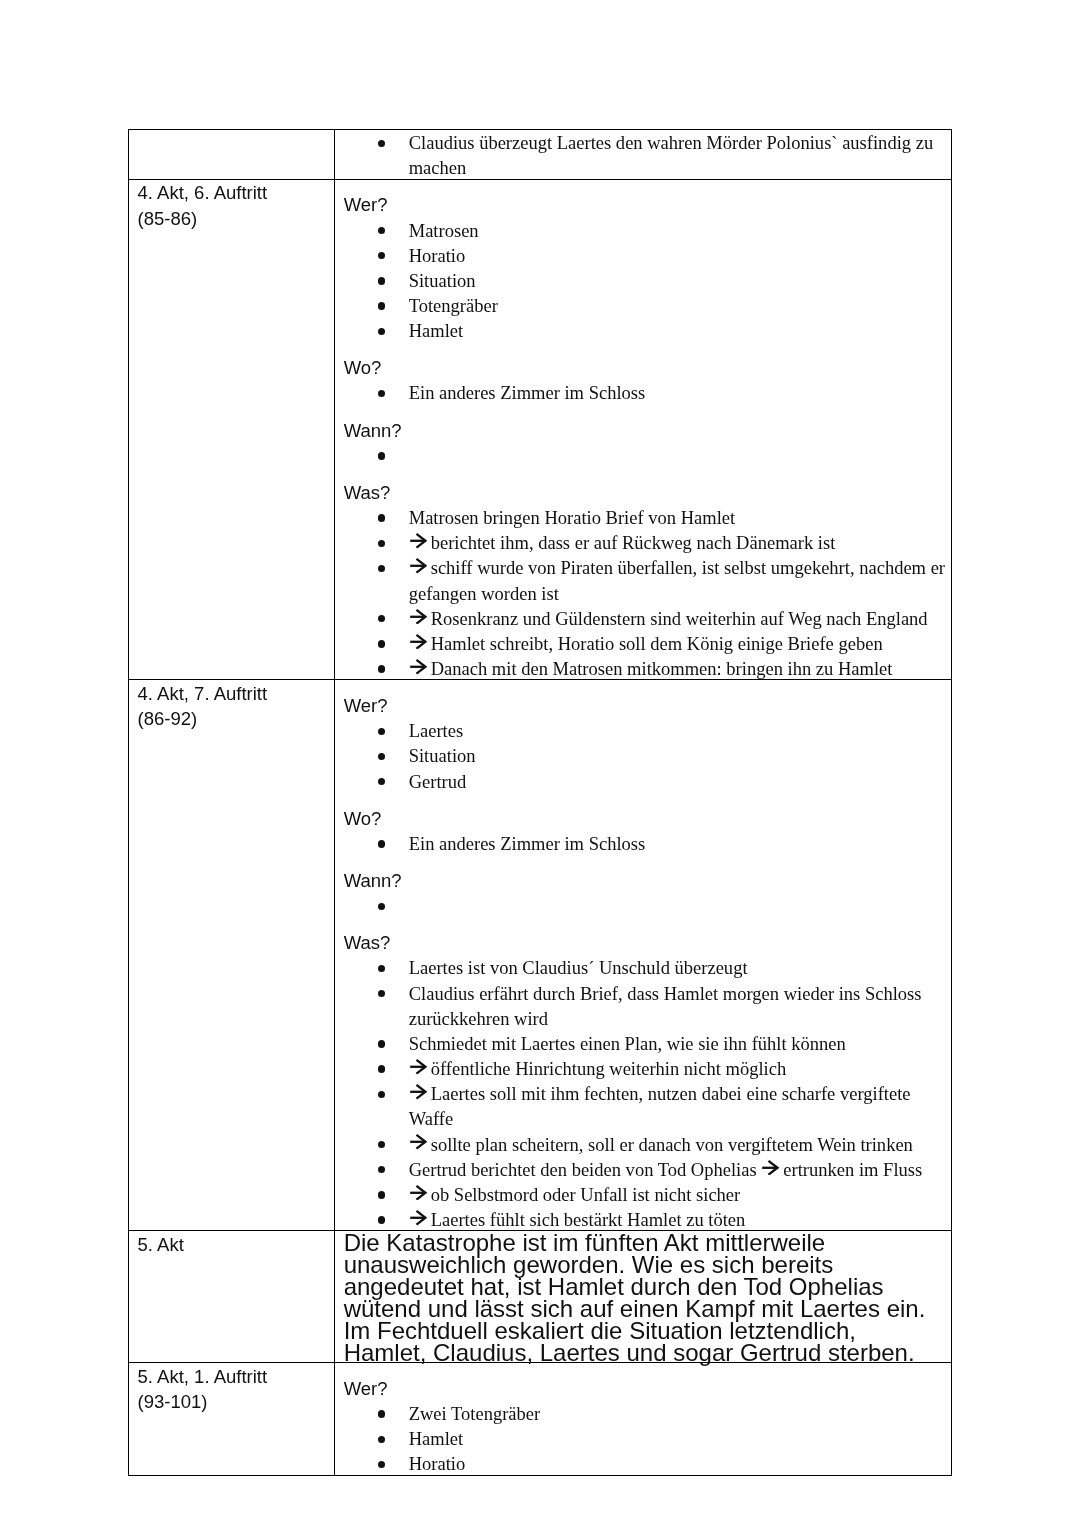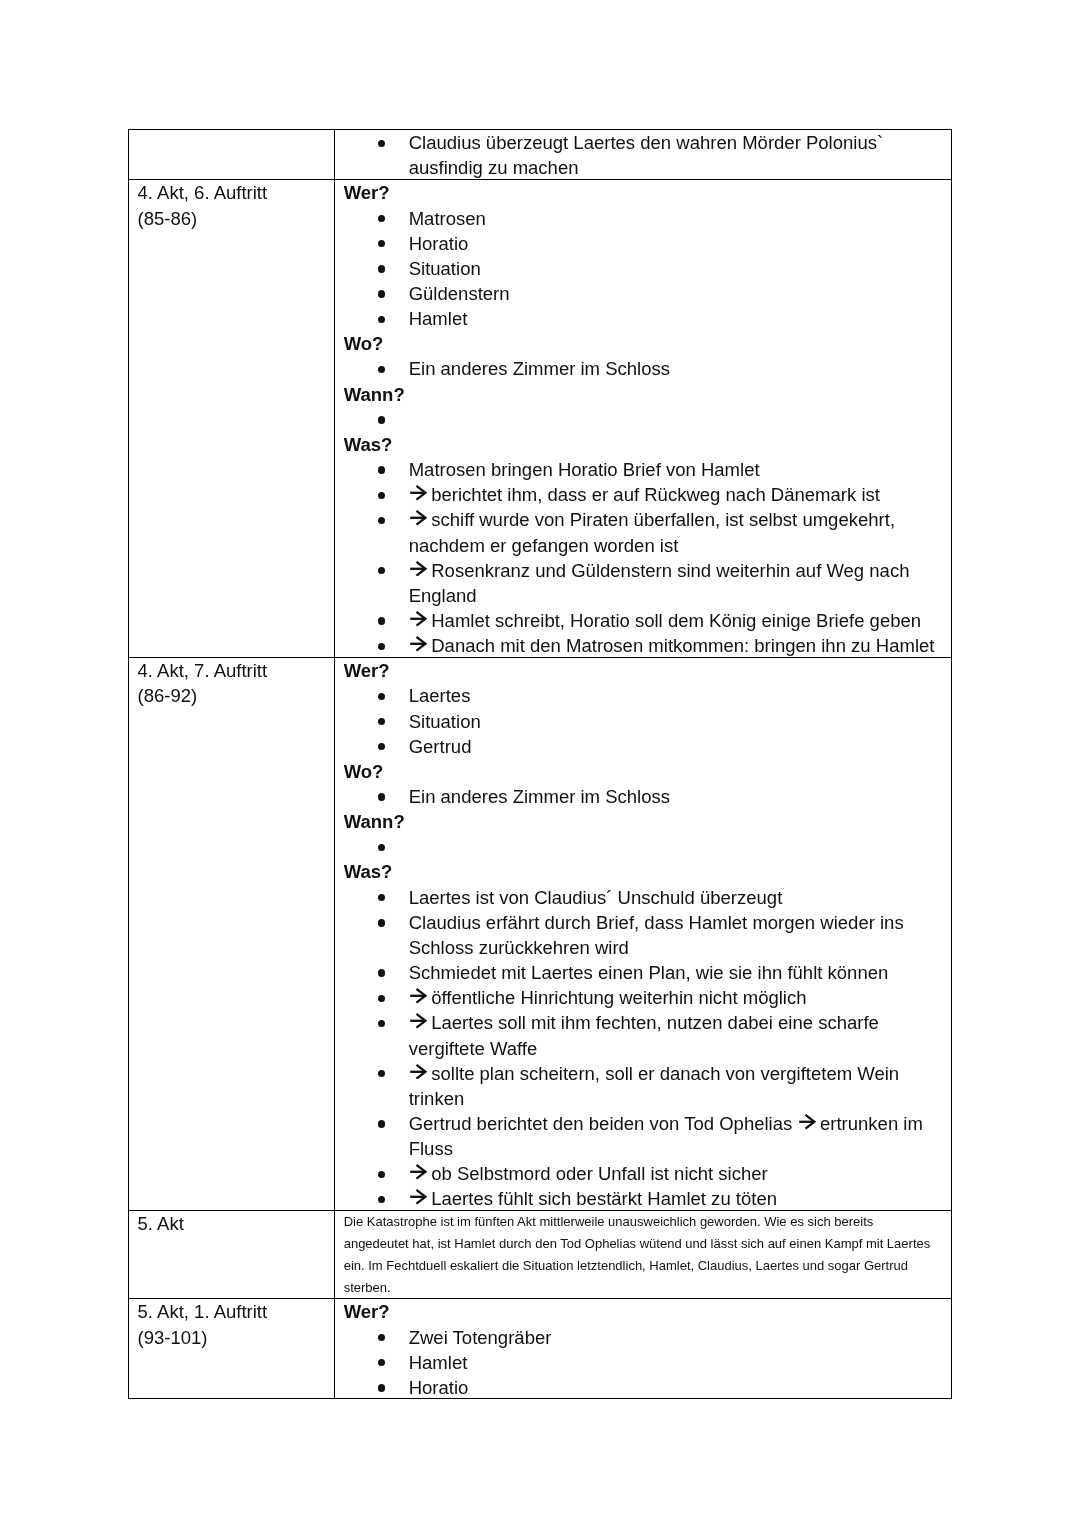--- a/index.html
+++ b/index.html
@@ -20,39 +20,39 @@
   }
   table.doc td {
     border:1.5px solid #000000;
     vertical-align:top;
     padding:0;
   }
   td.scene-col   { width:205.2px; }
   td.content-col { width:616.2px; }
   .cell { padding:0 0 0 8.4px; position:relative; top:0.6px; margin-bottom:-1.15px; }
   .scene-line, .hd, ul.bullets li { font-size:18.52px; line-height:25.15px; }
-  .hd { font-weight:bold; }
-  ul.bullets { list-style:none; margin:0; padding:0; }
+  .hd { font-weight:normal;margin-top:12px; }
+  ul.bullets { list-style:none; margin:0; padding:0;font-family:Liberation Serif, serif; }
   ul.bullets li {
     position:relative;
     padding-left:65px;
     min-height:25.15px;
   }
   ul.bullets li .bullet {
     position:absolute; left:34px; top:0;
     width:7.4px; height:25.15px;
   }
   ul.bullets li .bullet::before {
     content:""; position:absolute;
     left:0; top:9.4px; width:7.4px; height:7.4px;
     border-radius:50%; background:#111111;
   }
   .arrowsvg { width:17.4px; height:15.6px; display:inline-block;
               vertical-align:baseline; position:relative; top:-0.5px; left:1.1px; }
-  .para { font-size:13px; line-height:22px; width:590px; }
+  .para { font-size:24px; line-height:22px; width:590px; }
 </style>
 </head>
 <body>
 
 <div class="page">
   <table class="doc">
     <tbody>
       <tr>
         <td class="scene-col">
           <div class="cell">
@@ -73,21 +73,21 @@
             <div class="scene-line">(85-86)</div>
           </div>
         </td>
         <td class="content-col">
           <div class="cell">
             <div class="hd">Wer?</div>
             <ul class="bullets">
               <li><span class="bullet"></span><span class="litext">Matrosen</span></li>
               <li><span class="bullet"></span><span class="litext">Horatio</span></li>
               <li><span class="bullet"></span><span class="litext">Situation</span></li>
-              <li><span class="bullet"></span><span class="litext">Güldenstern</span></li>
+              <li><span class="bullet"></span><span class="litext">Totengräber</span></li>
               <li><span class="bullet"></span><span class="litext">Hamlet</span></li>
             </ul>
             <div class="hd">Wo?</div>
             <ul class="bullets">
               <li><span class="bullet"></span><span class="litext">Ein anderes Zimmer im Schloss</span></li>
             </ul>
             <div class="hd">Wann?</div>
             <ul class="bullets">
               <li><span class="bullet"></span><span class="litext">&nbsp;</span></li>
             </ul>

